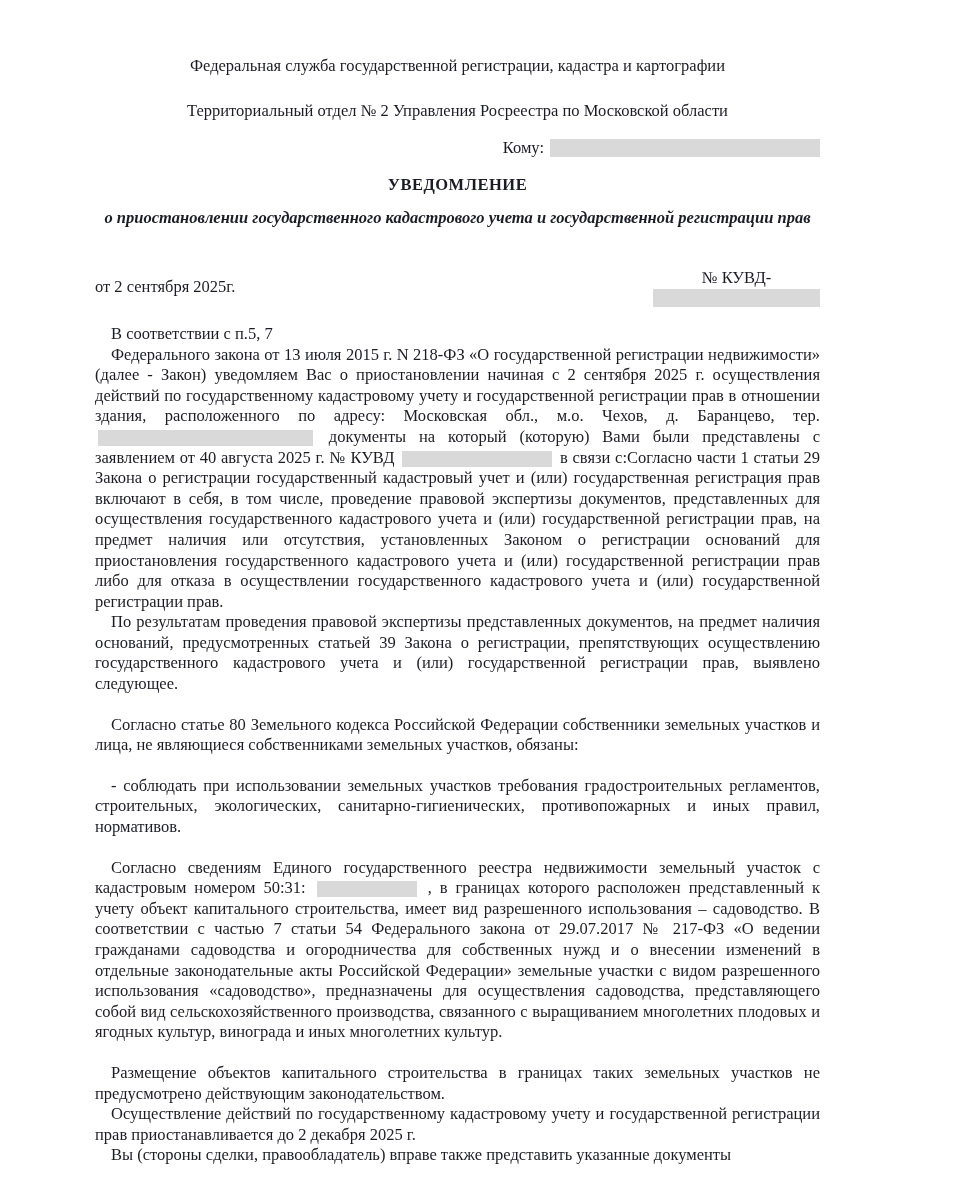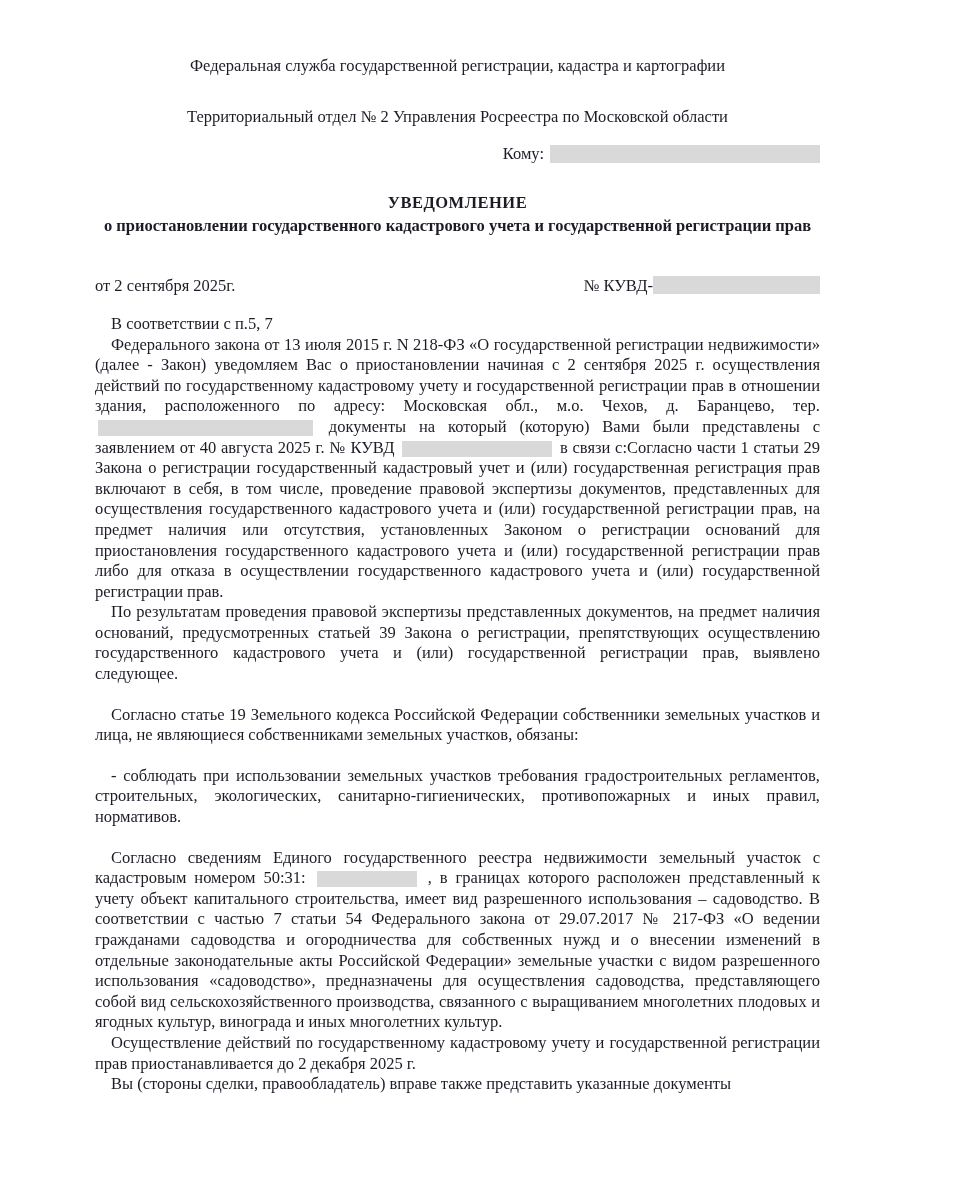--- a/index.html
+++ b/index.html
@@ -13,55 +13,57 @@
   }
   .page {
     width: 904px;
     height: 1200px;
     padding: 56px 84px 0 95px;
     font-size: 16.5px;
     line-height: 20.6px;
   }
   .center { text-align: center; }
   .header-line1 { margin-top: 0; }
-  .header-line2 { margin-top: 30px; text-align: center; }
+  .header-line2 { margin-top: 24px; text-align: center; }
   .recipient-block {
     margin-top: 16px;
     display: flex;
     flex-direction: column;
     align-items: flex-end;
     gap: 20px;
   }
   .recipient-line {
     display: flex;
     align-items: center;
     white-space: nowrap;
     line-height: 22px;
   }
   .recipient-line .label { margin-right: 6px; }
   .doc-title {
-    margin-top: 28px;
+    margin-top: 16px;
     text-align: center;
     font-weight: bold;
     letter-spacing: 0.5px;
   }
   .doc-subtitle {
-    margin-top: 2px;
+    margin-top: 12px;
     text-align: center;
     font-weight: bold;
+    font-style: italic;
   }
   .meta-row {
     margin-top: 40px;
     display: flex;
     justify-content: space-between;
     align-items: center;
   }
   .number-group {
     display: flex;
-    align-items: flex-start;
+    align-items: center;
+    flex-direction: column;
   }
   .body-text { margin-top: 17px; }
   .body-text p {
     text-align: justify;
     text-indent: 16px;
   }
   .gap { margin-top: 20px; }
   .redacted {
     display: inline-block;
     background: #d9d9d9;
@@ -111,30 +113,31 @@
     <p>
       <span>Федерального закона от 13 июля 2015 г. N 218-ФЗ «О государственной регистрации недвижимости» (далее - Закон) уведомляем Вас о приостановлении начиная с 2 сентября 2025 г. осуществления действий по государственному кадастровому учету и государственной регистрации прав в отношении здания, расположенного по адресу: Московская обл., м.о. Чехов, д. Баранцево, тер.</span>
       <span class="redacted inline w-ter"></span>
       <span>документы на который (которую) Вами были представлены с заявлением от 40 августа 2025 г. № КУВД</span>
       <span class="redacted inline w-kuvd"></span>
       <span>в связи с:Согласно части 1 статьи 29 Закона о регистрации государственный кадастровый учет и (или) государственная регистрация прав включают в себя, в том числе, проведение правовой экспертизы документов, представленных для осуществления государственного кадастрового учета и (или) государственной регистрации прав, на предмет наличия или отсутствия, установленных Законом о регистрации оснований для приостановления государственного кадастрового учета и (или) государственной регистрации прав либо для отказа в осуществлении государственного кадастрового учета и (или) государственной регистрации прав.</span>
     </p>
 
     <p>По результатам проведения правовой экспертизы представленных документов, на предмет наличия оснований, предусмотренных статьей 39 Закона о регистрации, препятствующих осуществлению государственного кадастрового учета и (или) государственной регистрации прав, выявлено следующее.</p>
 
-    <p class="gap">Согласно статье 19 Земельного кодекса Российской Федерации собственники земельных участков и лица, не являющиеся собственниками земельных участков, обязаны:</p>
+    <p class="gap">Согласно статье 80 Земельного кодекса Российской Федерации собственники земельных участков и лица, не являющиеся собственниками земельных участков, обязаны:</p>
 
 
     <p class="gap">- соблюдать при использовании земельных участков требования градостроительных регламентов, строительных, экологических, санитарно-гигиенических, противопожарных и иных правил, нормативов.</p>
 
     <p class="gap">
       <span>Согласно сведениям Единого государственного реестра недвижимости земельный участок с кадастровым номером 50:31:</span>
       <span class="redacted inline w-cad"></span>
       <span>, в границах которого расположен представленный к учету объект капитального строительства, имеет вид разрешенного использования – садоводство. В соответствии с частью 7 статьи 54 Федерального закона от 29.07.2017 № 217-ФЗ «О ведении гражданами садоводства и огородничества для собственных нужд и о внесении изменений в отдельные законодательные акты Российской Федерации» земельные участки с видом разрешенного использования «садоводство», предназначены для осуществления садоводства, представляющего собой вид сельскохозяйственного производства, связанного с выращиванием многолетних плодовых и ягодных культур, винограда и иных многолетних культур.</span>
     </p>
 
+    <p class="gap">Размещение объектов капитального строительства в границах таких земельных участков не предусмотрено действующим законодательством.</p>
 
     <p>Осуществление действий по государственному кадастровому учету и государственной регистрации прав приостанавливается до 2 декабря 2025 г.</p>
 
     <p>Вы (стороны сделки, правообладатель) вправе также представить указанные документы</p>
 
   </div>
 </div>
 
 </body></html>

